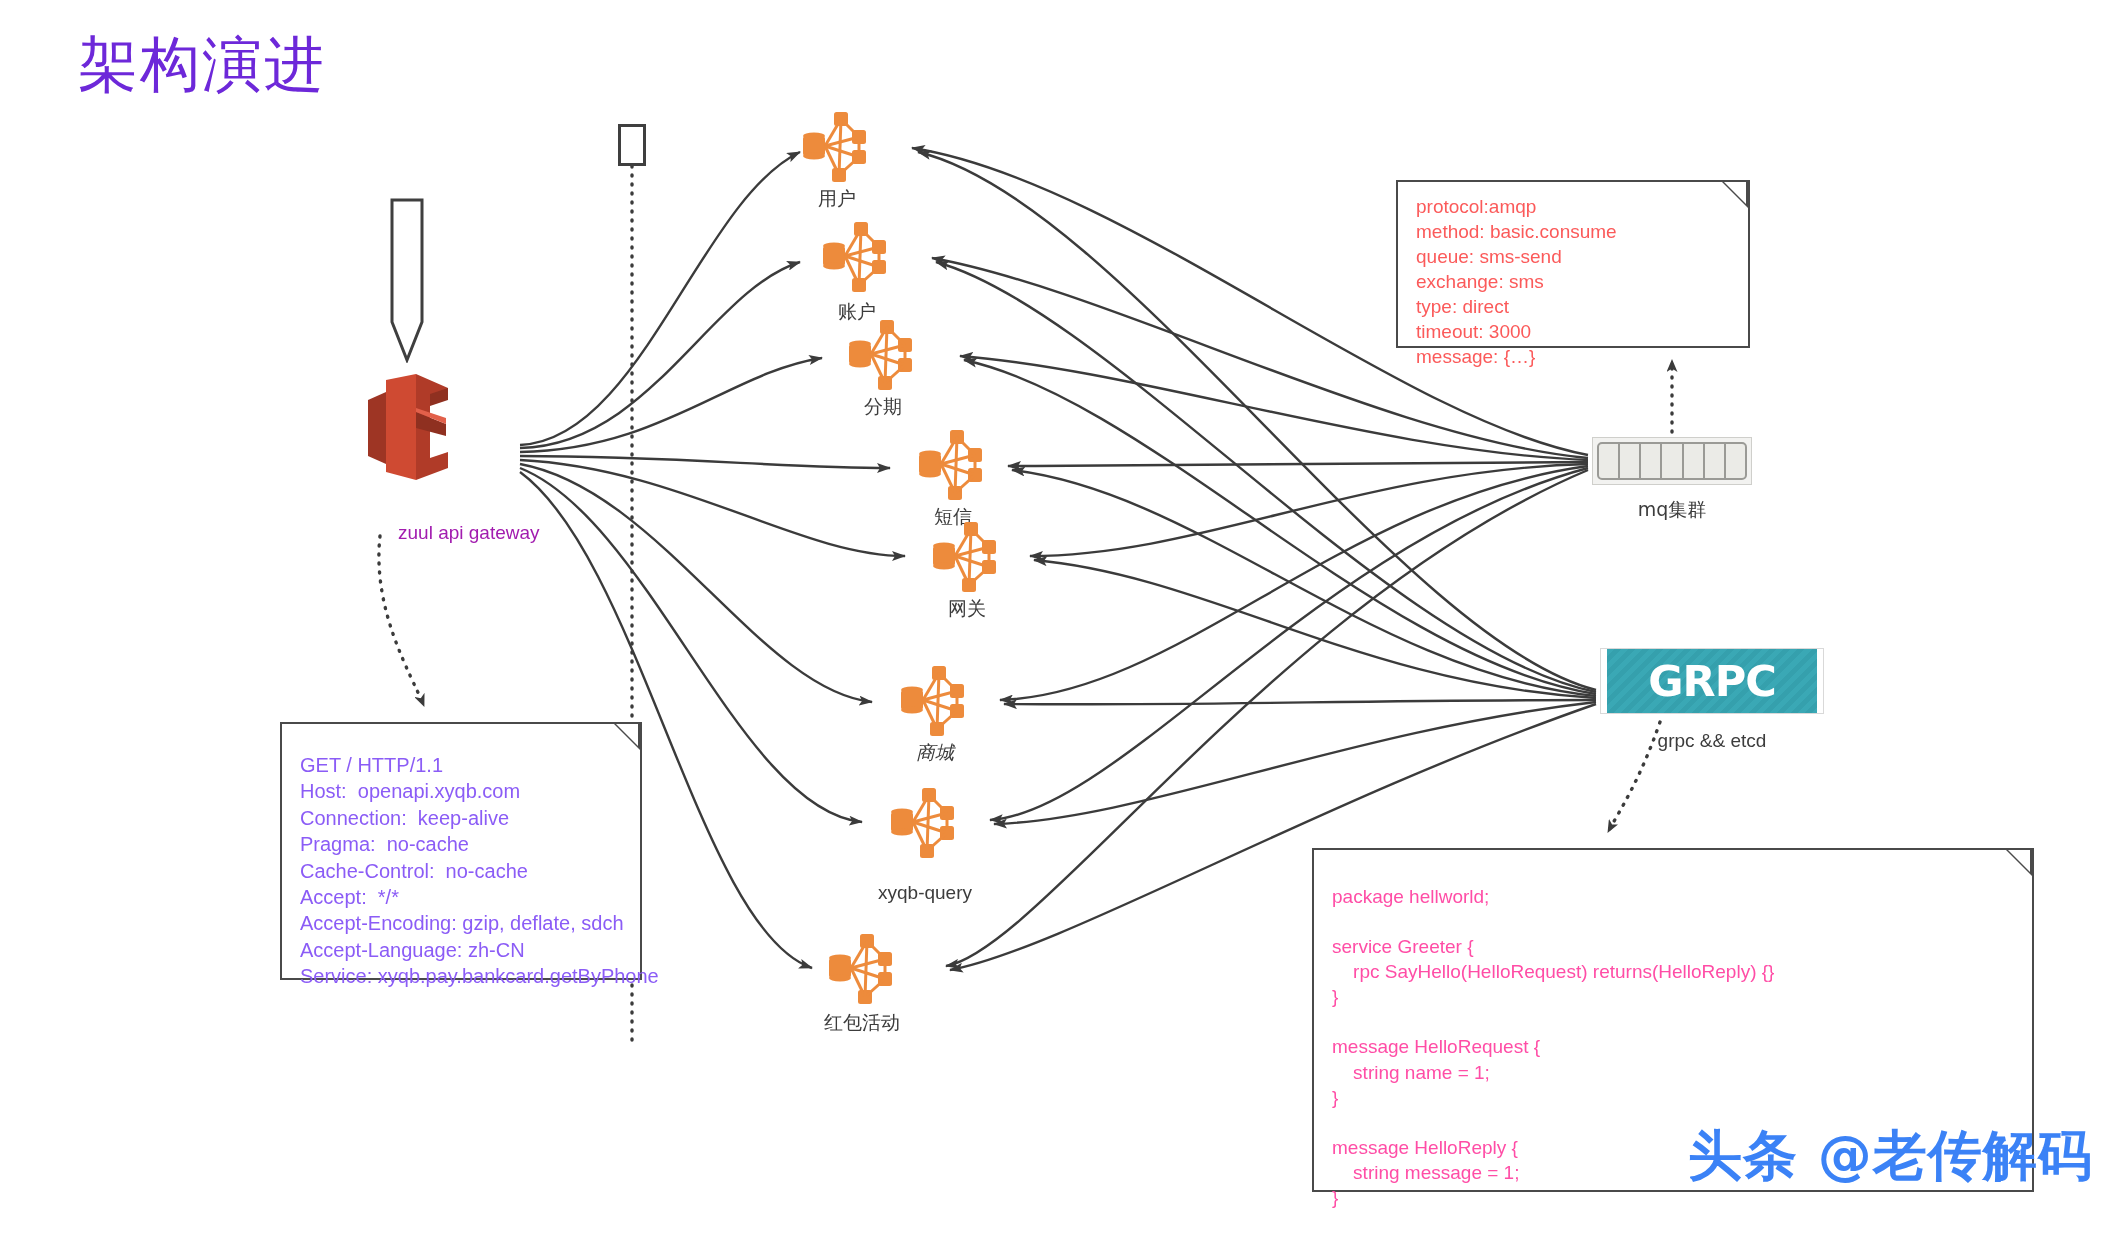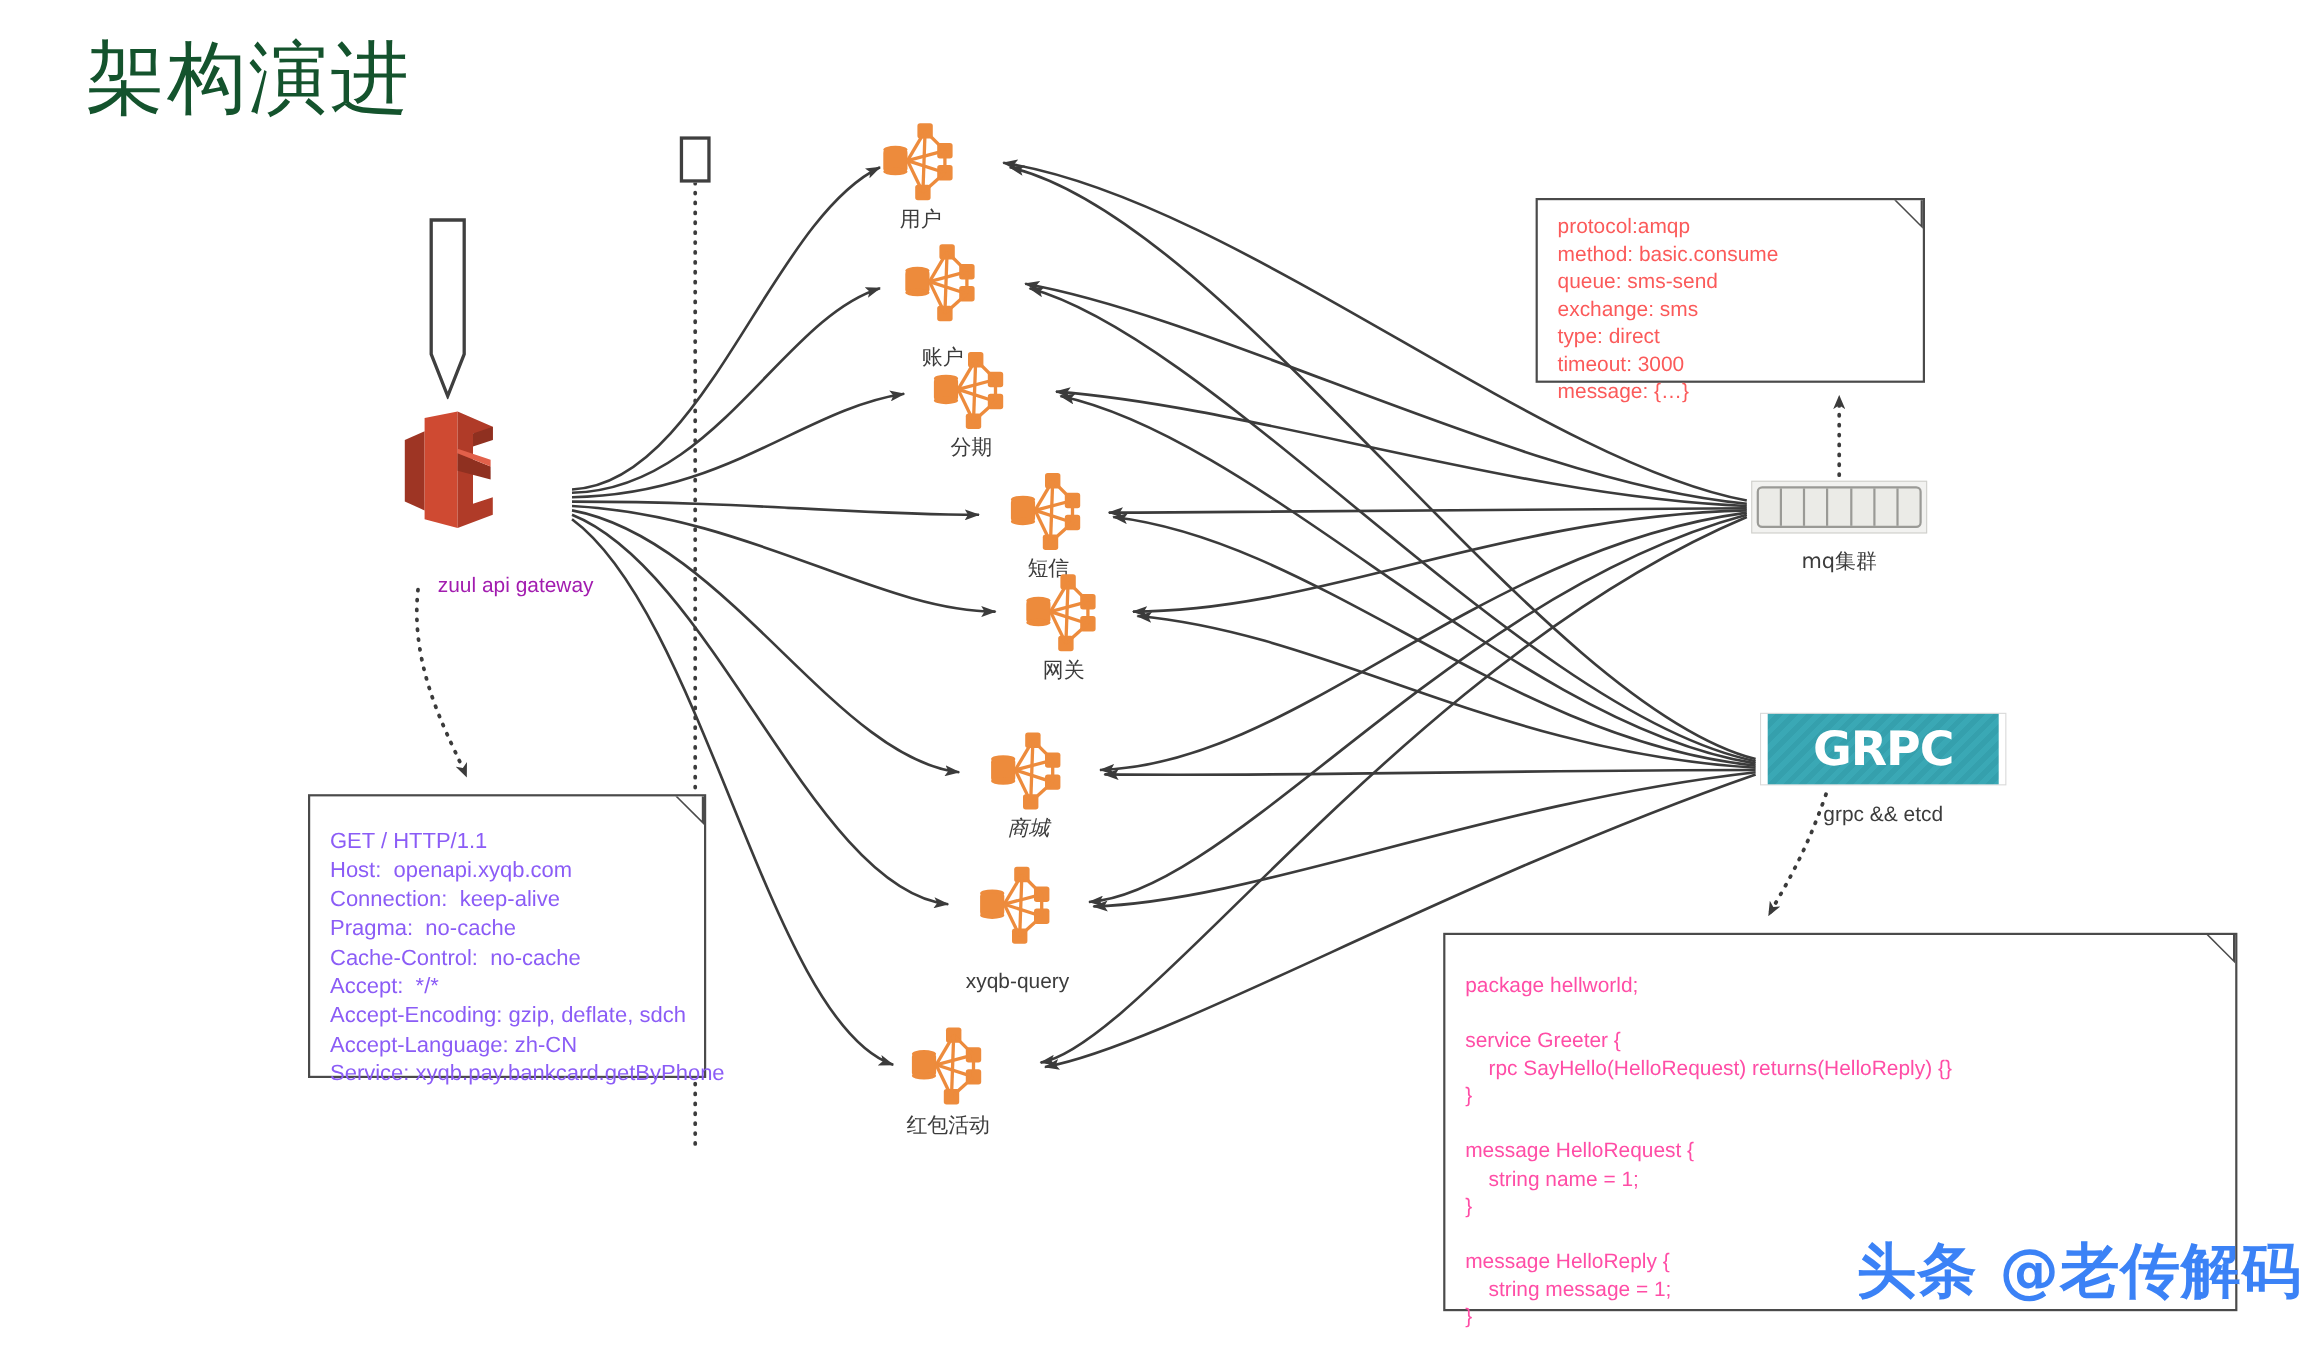--- a/index.html
+++ b/index.html
@@ -2,21 +2,21 @@
 <html><head>
 <meta charset="utf-8">
 <style>
   html,body{margin:0;padding:0;background:#ffffff;}
   body{width:2112px;height:1244px;position:relative;overflow:hidden;
        font-family:"Liberation Sans","DejaVu Sans",sans-serif;color:#3a3a3a;}
   #canvas{position:absolute;inset:0;width:2112px;height:1244px;}
   .abs{position:absolute;}
 
   
-  #title{left:78px;top:34px;font-size:72px;line-height:1;color:#14532d;letter-spacing:2px;
+  #title{left:78px;top:34px;font-size:60px;line-height:1;color:#6d28d9;letter-spacing:2px;
          font-family:"DejaVu Sans","Liberation Sans",sans-serif;font-weight:400;}
 
   
   .node-label{font-size:19px;color:#3c3c3c;text-align:center;white-space:nowrap;
               font-family:"DejaVu Sans","Liberation Sans",sans-serif;}
   .label-lat{font-family:"Liberation Sans","DejaVu Sans",sans-serif;font-size:19px;}
 
   
   .svc-icon{width:74px;height:74px;}
 
@@ -184,21 +184,21 @@
           <path d="M25,36 L59,27"></path>
         <path d="M25,36 L59,47"></path>
           <path d="M25,36 L39,65"></path>
         <path d="M41,9 L59,27"></path>
           <path d="M59,27 L59,47"></path>
         <path d="M59,47 L39,65"></path>
           <path d="M41,9 L39,65"></path>
       </g>
     </svg>
   </div>
-  <div class="node-label" style="width:74px;margin-top:18px;">账户</div>
+  <div class="node-label" style="width:74px;margin-top:5px;">账户</div>
 </div>
 
 <div class="abs" style="left:846px;top:318px;">
   <div class="svc-icon">
     <svg viewBox="0 0 74 74" width="74" height="74" xmlns="http://www.w3.org/2000/svg">
       <ellipse cx="14" cy="26" rx="11" ry="3.4" fill="#ED8B3C"></ellipse>
       <rect x="3" y="26" width="22" height="20" rx="3" fill="#ED8B3C"></rect>
       <ellipse cx="14" cy="46" rx="11" ry="3.4" fill="#ED8B3C"></ellipse>
       <rect x="34" y="2" width="14" height="14" rx="2.5" fill="#ED8B3C"></rect>
       <rect x="52" y="20" width="14" height="14" rx="2.5" fill="#ED8B3C"></rect>

